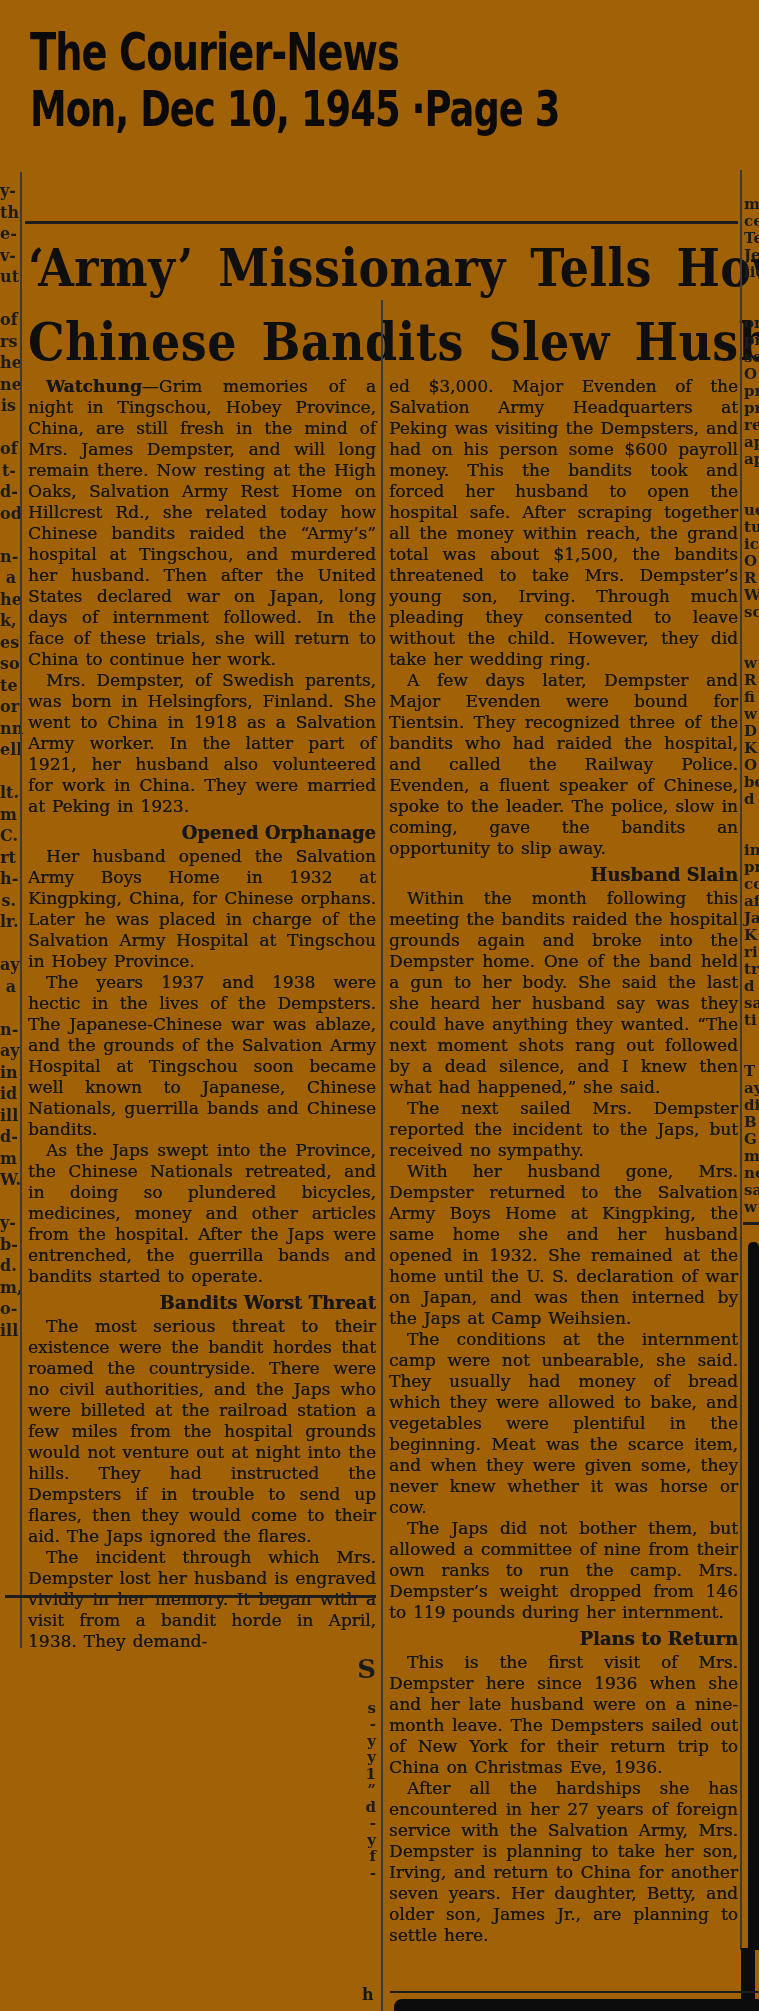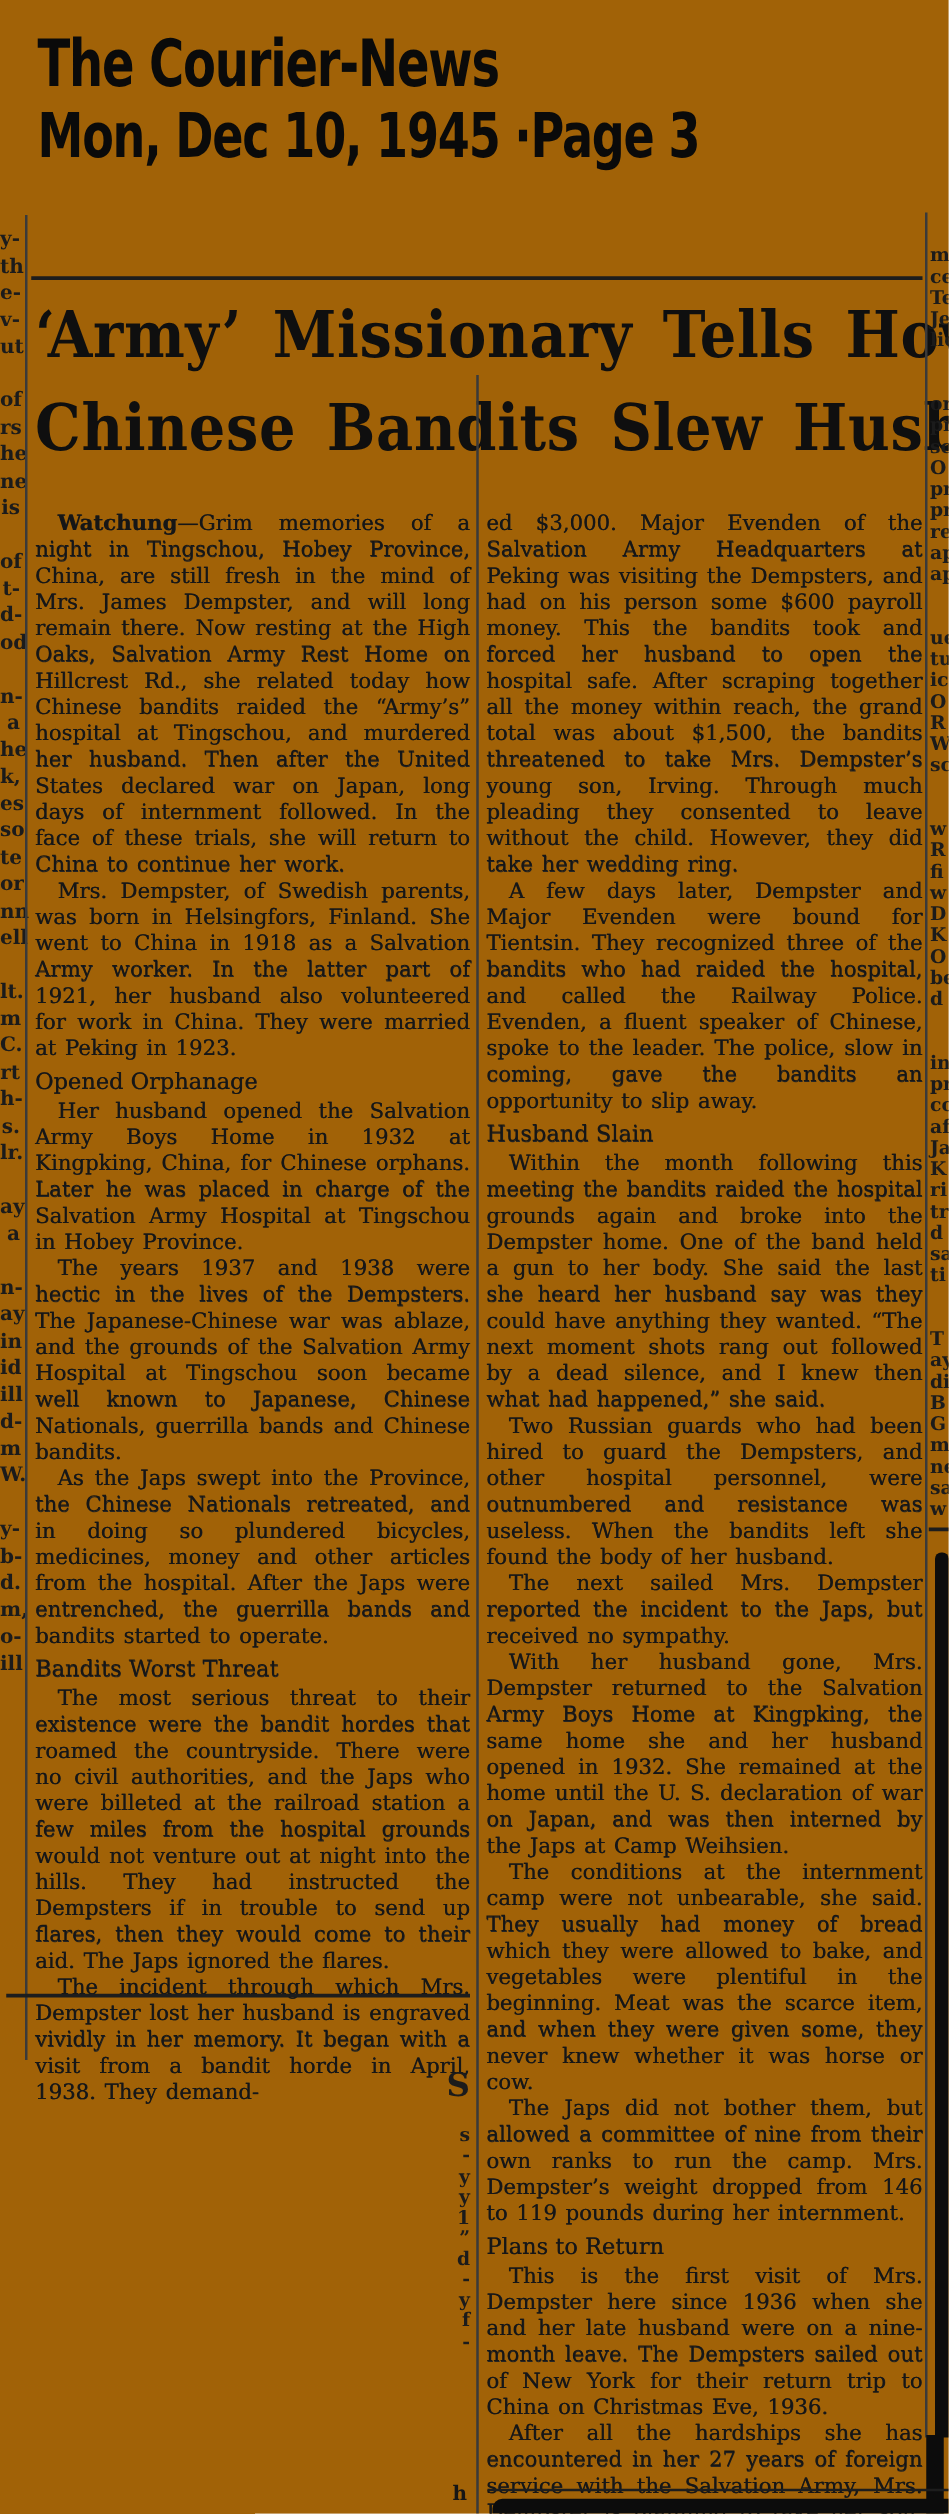--- a/index.html
+++ b/index.html
@@ -12,27 +12,27 @@
   .hdr2{top:80px;font-size:38px;transform:scale(0.97,1.3);letter-spacing:-1px;}
   
   .rule{position:absolute;background:#1d1d1d;}
   .vline{position:absolute;background:#3a3a3a;width:2px;}
   
   .headline{position:absolute;left:28px;top:231px;width:712px;
             font-weight:bold;font-size:46px;line-height:66px;letter-spacing:0.5px;
             word-spacing:8px;white-space:nowrap;color:#0f0f0f;
             transform:scaleY(1.12);transform-origin:left top;}
   
-  .col{position:absolute;top:409px;font-size:17px;line-height:21px;
+  .col{position:absolute;top:376px;font-size:17px;line-height:21px;
        text-shadow:0.3px 0.2px 0 #242424;}
   .col-left{left:28px;width:348px;}
   .col-right{left:389px;width:349px;}
   .para{margin:0;text-align:justify;text-indent:18px;word-spacing:1.5px;}
   .para.noindent{text-indent:0;}
-  .subhead{font-weight:normal;font-size:18px;margin:5px 0 3px 0;text-indent:0;}
+  .subhead{font-weight:bold;font-size:18px;margin:5px 0 3px 0;text-indent:0;text-align:right;}
   
   .frag-col{position:absolute;font-weight:bold;color:#1b1b1b;}
   .frag-left{left:0;top:180px;width:16px;text-align:right;font-size:16px;line-height:21.5px;}
   .frag-right{left:744px;top:196px;width:15px;text-align:left;font-size:15px;line-height:17px;overflow:visible;white-space:nowrap;}
   .frag-colbtm{left:330px;top:1655px;width:46px;text-align:right;font-size:15px;line-height:16.5px;font-weight:bold;}
   .frag-line{height:inherit;}
   .frag-big{font-size:26px;line-height:28px;}
   .frag-solo{position:absolute;font-weight:bold;font-size:16px;}
   
   .blackbar{position:absolute;background:#0c0c0c;}
@@ -119,21 +119,20 @@
       <p class="para">As the Japs swept into the Province, the Chinese Nationals retreated, and in doing so plundered bicycles, medicines, money and other articles from the hospital. After the Japs were entrenched, the guerrilla bands and bandits started to operate.</p>
       <div class="subhead">Bandits Worst Threat</div>
       <p class="para">The most serious threat to their existence were the bandit hordes that roamed the countryside. There were no civil authorities, and the Japs who were billeted at the railroad station a few miles from the hospital grounds would not venture out at night into the hills. They had instructed the Dempsters if in trouble to send up flares, then they would come to their aid. The Japs ignored the flares.</p>
       <p class="para">The incident through which Mrs. Dempster lost her husband is engraved vividly in her memory. It began with a visit from a bandit horde in April, 1938. They demand-</p>
     </div>
   <div class="col col-right">
       <p class="para noindent">ed $3,000. Major Evenden of the Salvation Army Headquarters at Peking was visiting the Dempsters, and had on his person some $600 payroll money. This the bandits took and forced her husband to open the hospital safe. After scraping together all the money within reach, the grand total was about $1,500, the bandits threatened to take Mrs. Dempster’s young son, Irving. Through much pleading they consented to leave without the child. However, they did take her wedding ring.</p>
       <p class="para">A few days later, Dempster and Major Evenden were bound for Tientsin. They recognized three of the bandits who had raided the hospital, and called the Railway Police. Evenden, a fluent speaker of Chinese, spoke to the leader. The police, slow in coming, gave the bandits an opportunity to slip away.</p>
       <div class="subhead">Husband Slain</div>
       <p class="para">Within the month following this meeting the bandits raided the hospital grounds again and broke into the Dempster home. One of the band held a gun to her body. She said the last she heard her husband say was they could have anything they wanted. “The next moment shots rang out followed by a dead silence, and I knew then what had happened,” she said.</p>
-      <p class="para">Two Russian guards who had been hired to guard the Dempsters, and other hospital personnel, were outnumbered and resistance was useless. When the bandits left she found the body of her husband.</p>
       <p class="para">The next sailed Mrs. Dempster reported the incident to the Japs, but received no sympathy.</p>
       <p class="para">With her husband gone, Mrs. Dempster returned to the Salvation Army Boys Home at Kingpking, the same home she and her husband opened in 1932. She remained at the home until the U. S. declaration of war on Japan, and was then interned by the Japs at Camp Weihsien.</p>
       <p class="para">The conditions at the internment camp were not unbearable, she said. They usually had money of bread which they were allowed to bake, and vegetables were plentiful in the beginning. Meat was the scarce item, and when they were given some, they never knew whether it was horse or cow.</p>
       <p class="para">The Japs did not bother them, but allowed a committee of nine from their own ranks to run the camp. Mrs. Dempster’s weight dropped from 146 to 119 pounds during her internment.</p>
       <div class="subhead">Plans to Return</div>
       <p class="para">This is the first visit of Mrs. Dempster here since 1936 when she and her late husband were on a nine-month leave. The Dempsters sailed out of New York for their return trip to China on Christmas Eve, 1936.</p>
       <p class="para">After all the hardships she has encountered in her 27 years of foreign service with the Salvation Army, Mrs. Dempster is planning to take her son, Irving, and return to China for another seven years. Her daughter, Betty, and older son, James Jr., are planning to settle here.</p>
     </div>
 
   <div class="vline" style="left:381px;top:300px;height:1711px;"></div>

